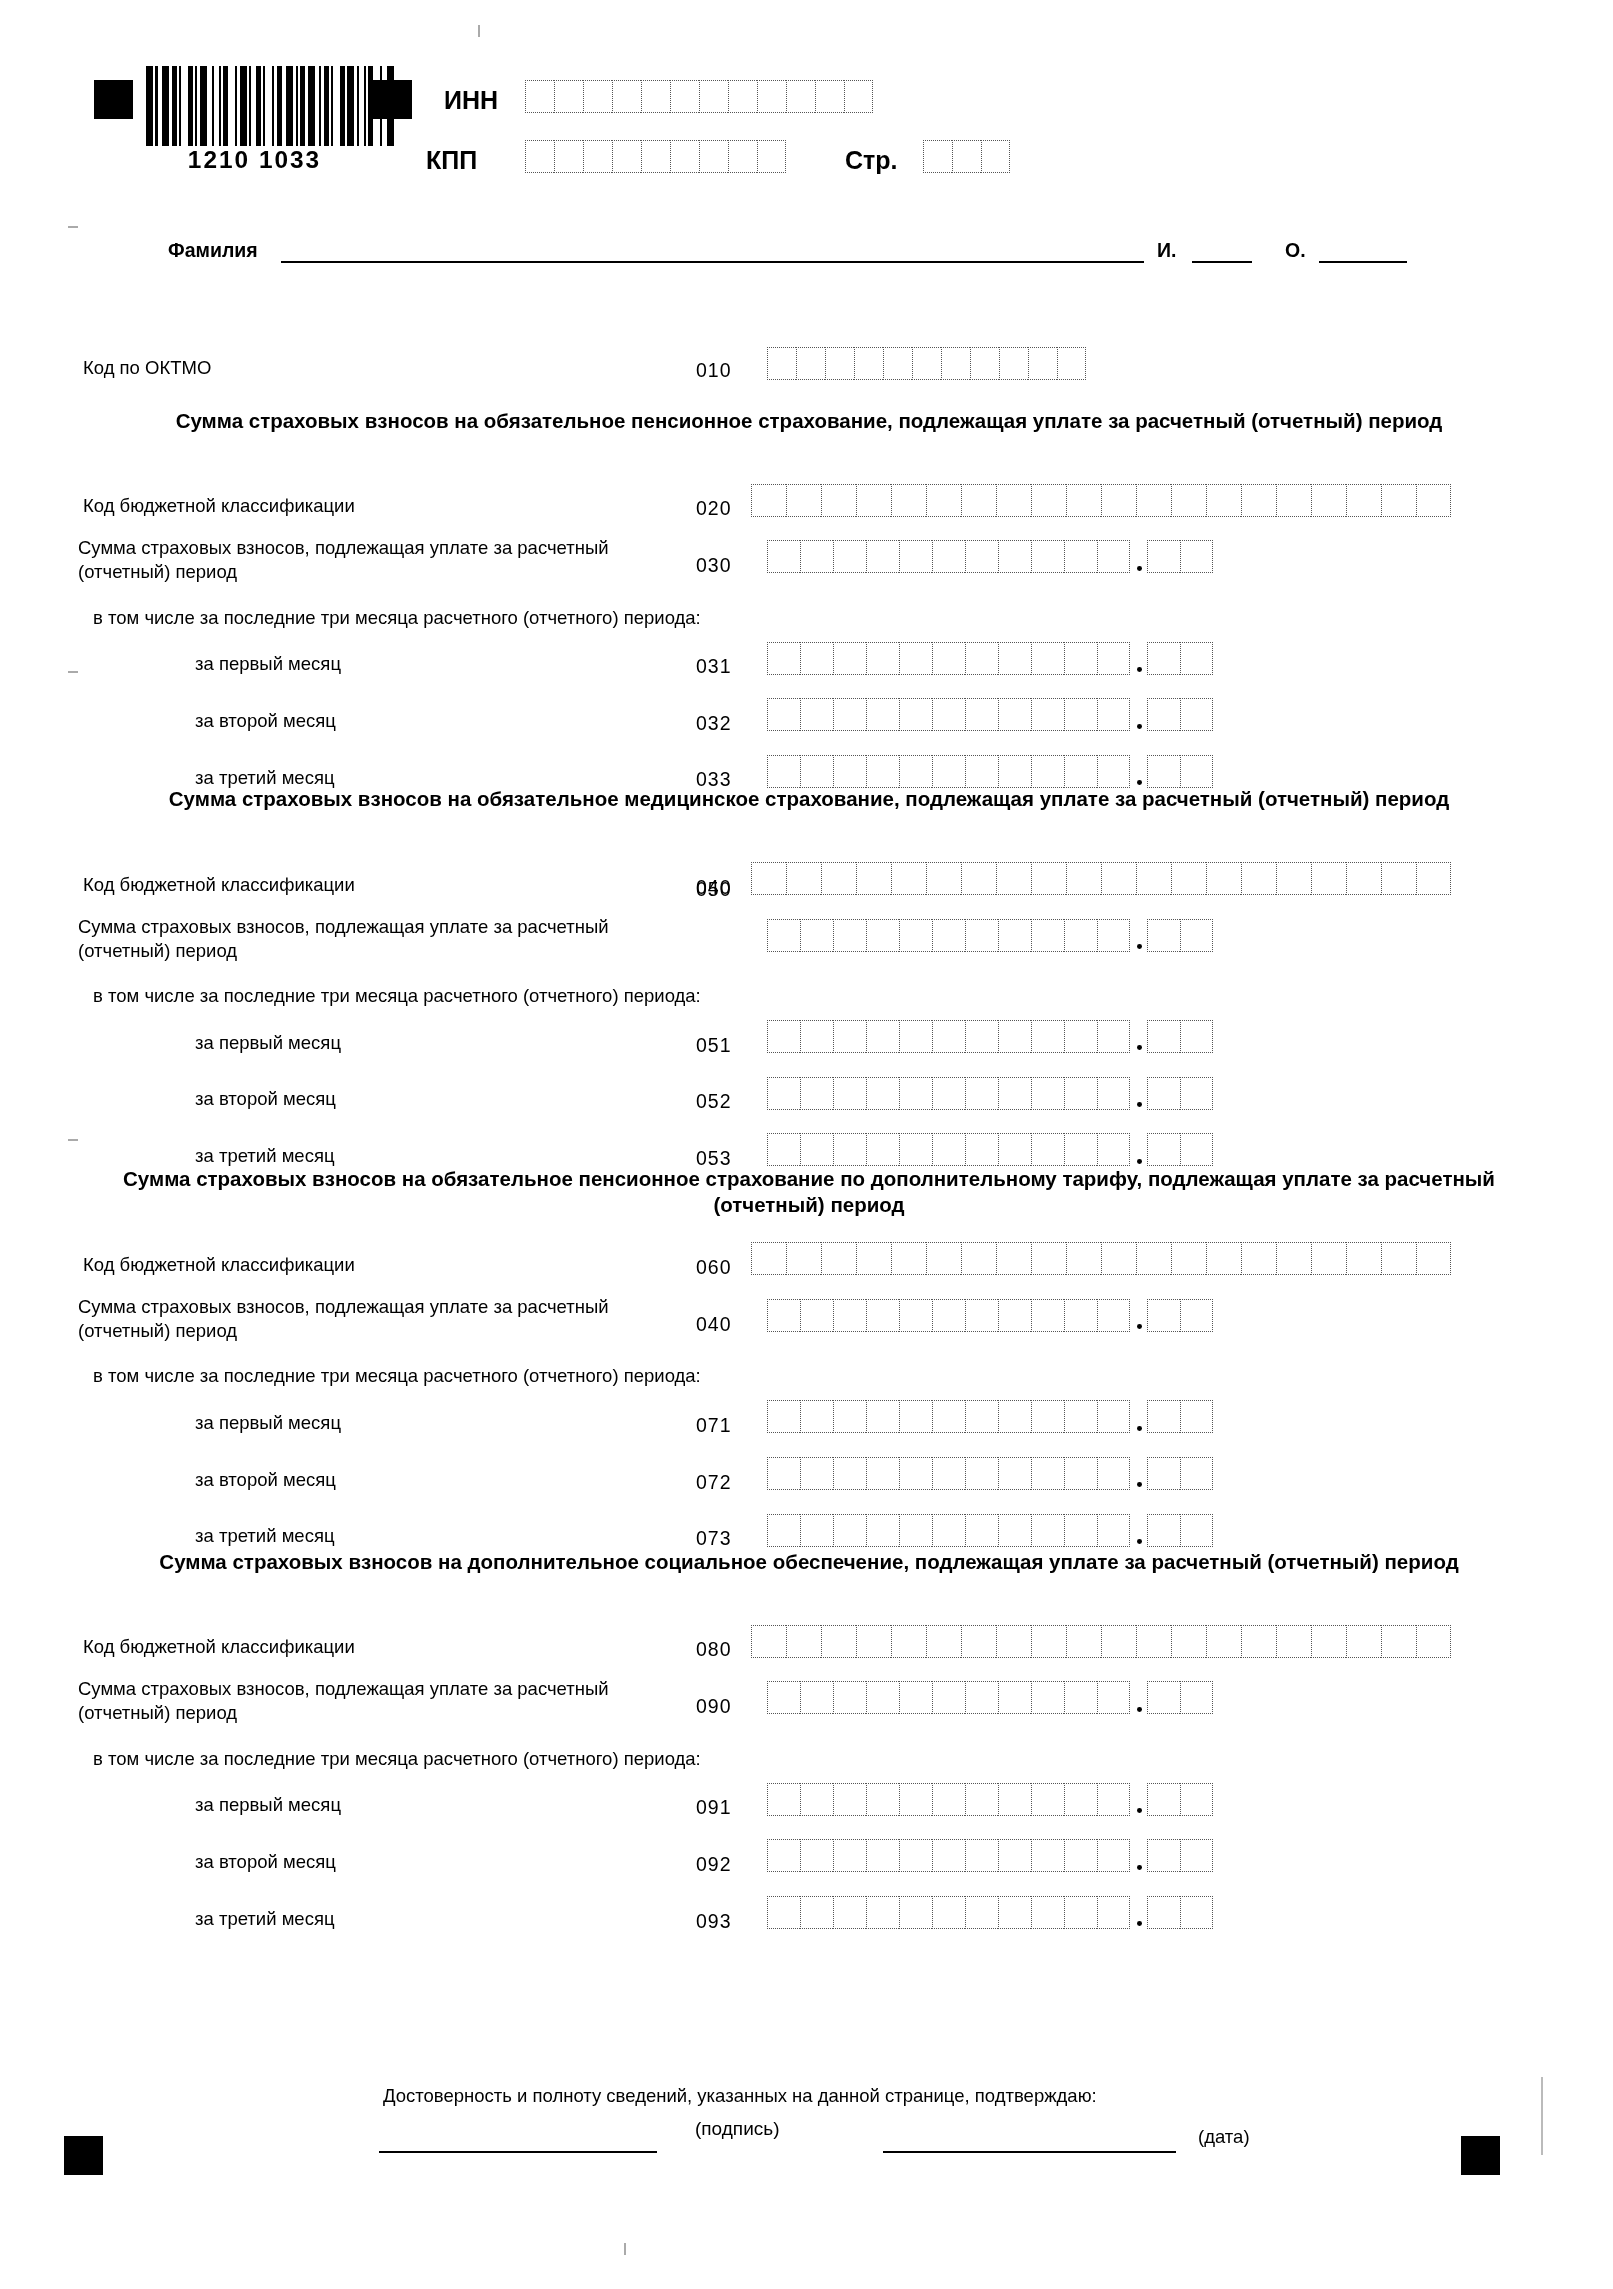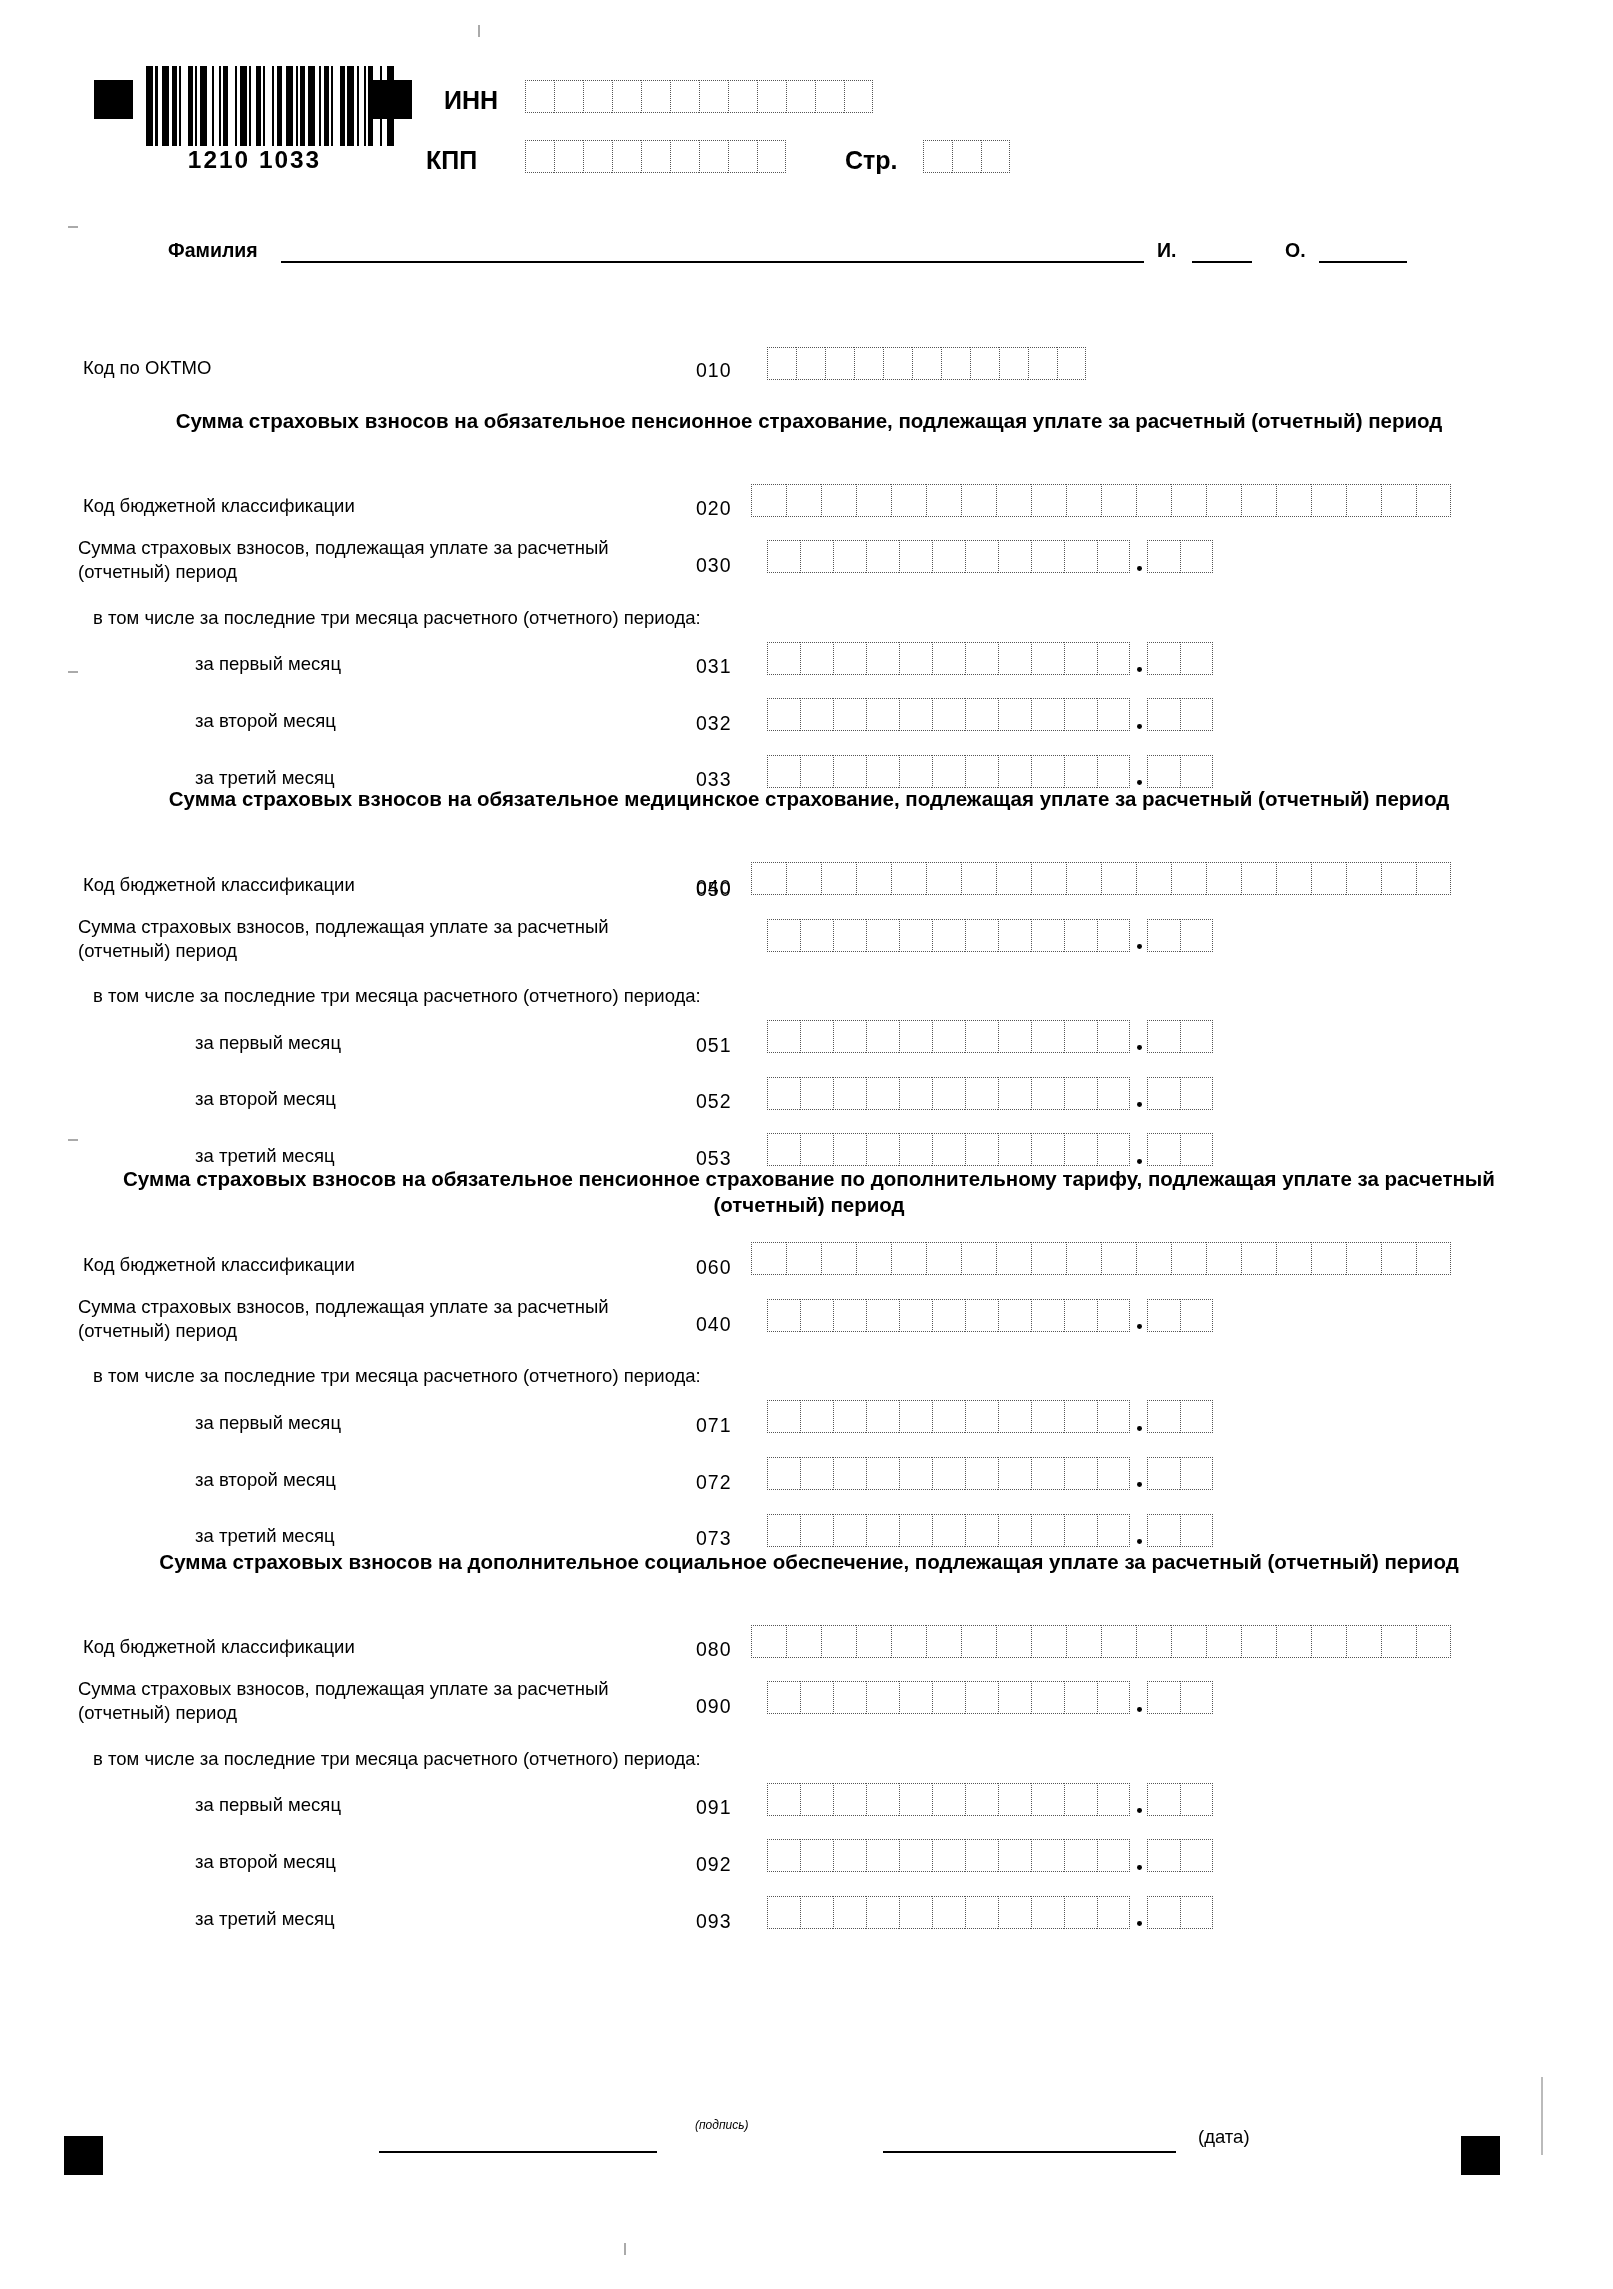--- a/index.html
+++ b/index.html
@@ -585,21 +585,22 @@
         <div class="cell" style="width: 33px; height: 33px;"></div>
         <div class="cell" style="width: 33px; height: 33px;"></div>
       </div>
       <div class="dot" style="left: 1137px; top: 1921px;"></div>
       <div class="cells" style="left: 1147px; top: 1896px;">
         <div class="cell" style="width: 33px; height: 33px;"></div>
         <div class="cell" style="width: 33px; height: 33px;"></div>
       </div>
     </div>
 
-  <div class="t" style="left:695px;top:2118px;font-size:12px;font-style:italic;">(подпись)</div>
+  <div class="t" style="left:383px;top:2085px;font-size:18.5px;">Достоверность и полноту сведений, указанных на данной странице, подтверждаю:</div>
+  <div class="t" style="left:695px;top:2118px;font-size:19px;">(подпись)</div>
   <div class="t" style="left:1198px;top:2126px;font-size:18.5px;">(дата)</div>
   <div class="rule" style="left:379px;top:2151px;width:278px;"></div>
   <div class="rule" style="left:883px;top:2151px;width:293px;"></div>
 
   <div style="position:absolute;left:68px;top:226px;width:9.8px;height:2px;background:#aaa;"></div>
   <div style="position:absolute;left:68px;top:671px;width:9.8px;height:2px;background:#aaa;"></div>
   <div style="position:absolute;left:68px;top:1139px;width:9.8px;height:2px;background:#aaa;"></div>
   <div style="position:absolute;left:478px;top:25px;width:2px;height:11.7px;background:#aaa;"></div>
   <div style="position:absolute;left:624px;top:2243px;width:2px;height:11.7px;background:#aaa;"></div>
   <div style="position:absolute;left:1541px;top:2077px;width:2px;height:78px;background:#bbb;"></div>

